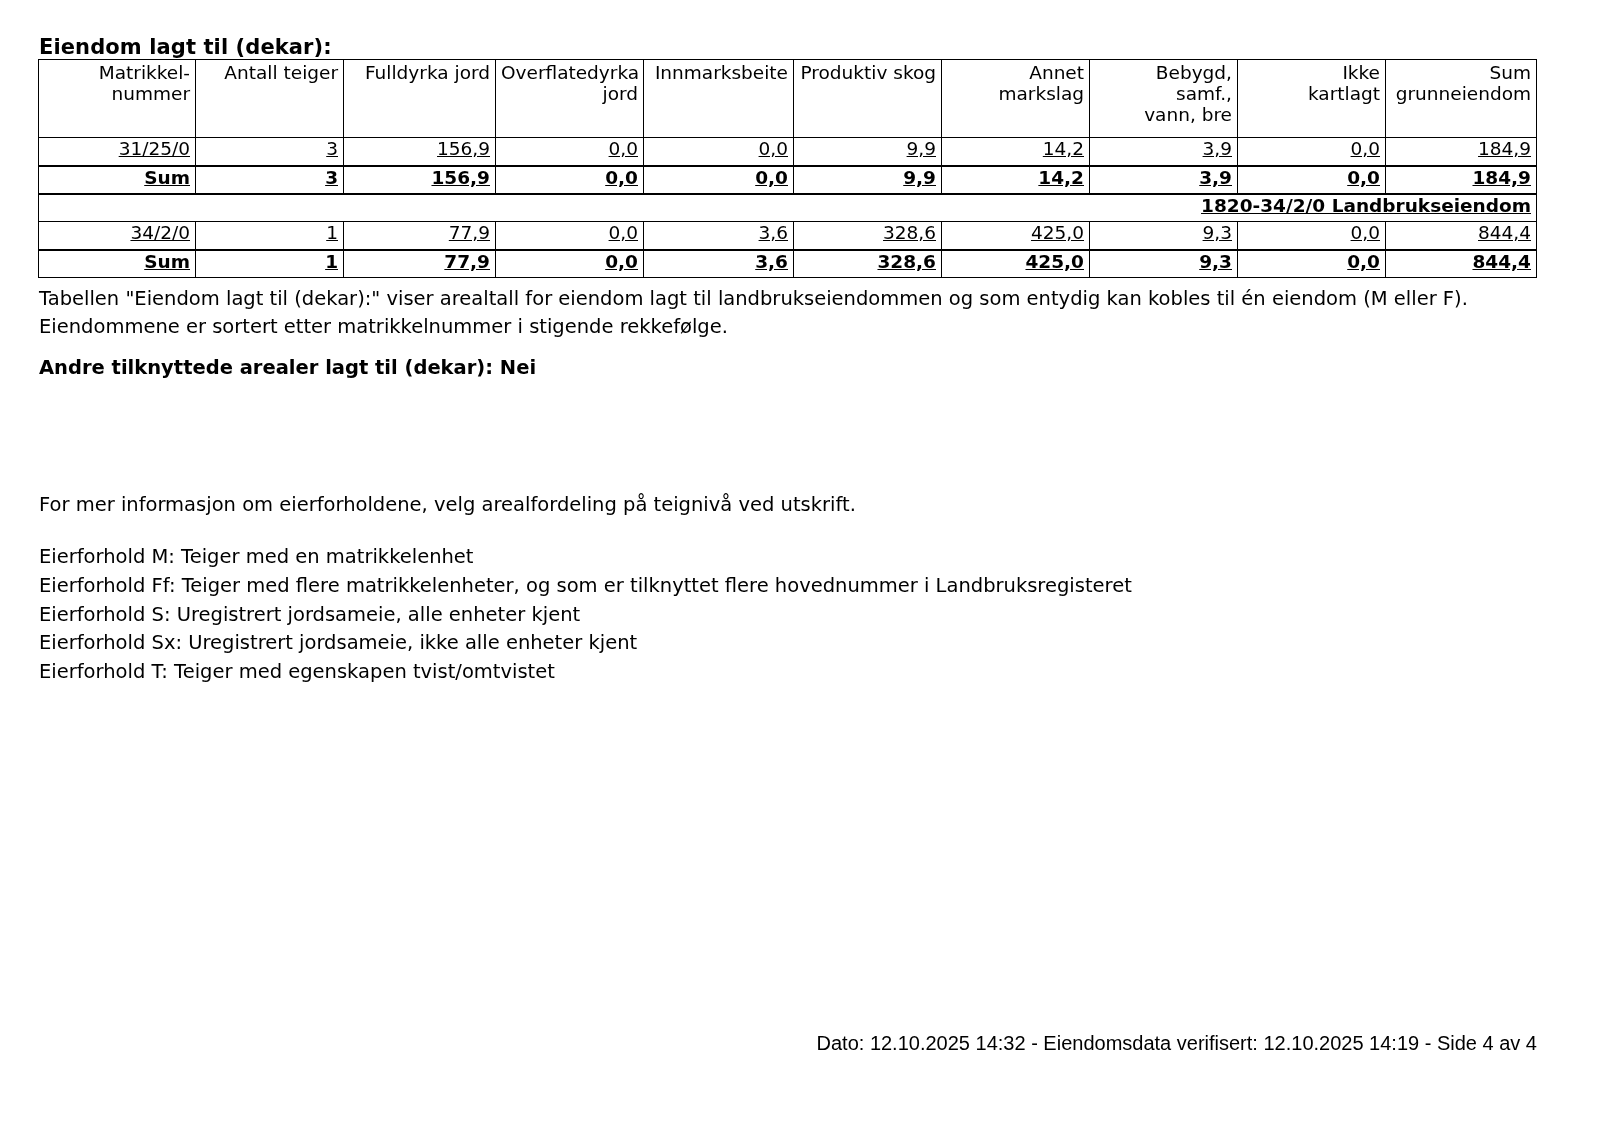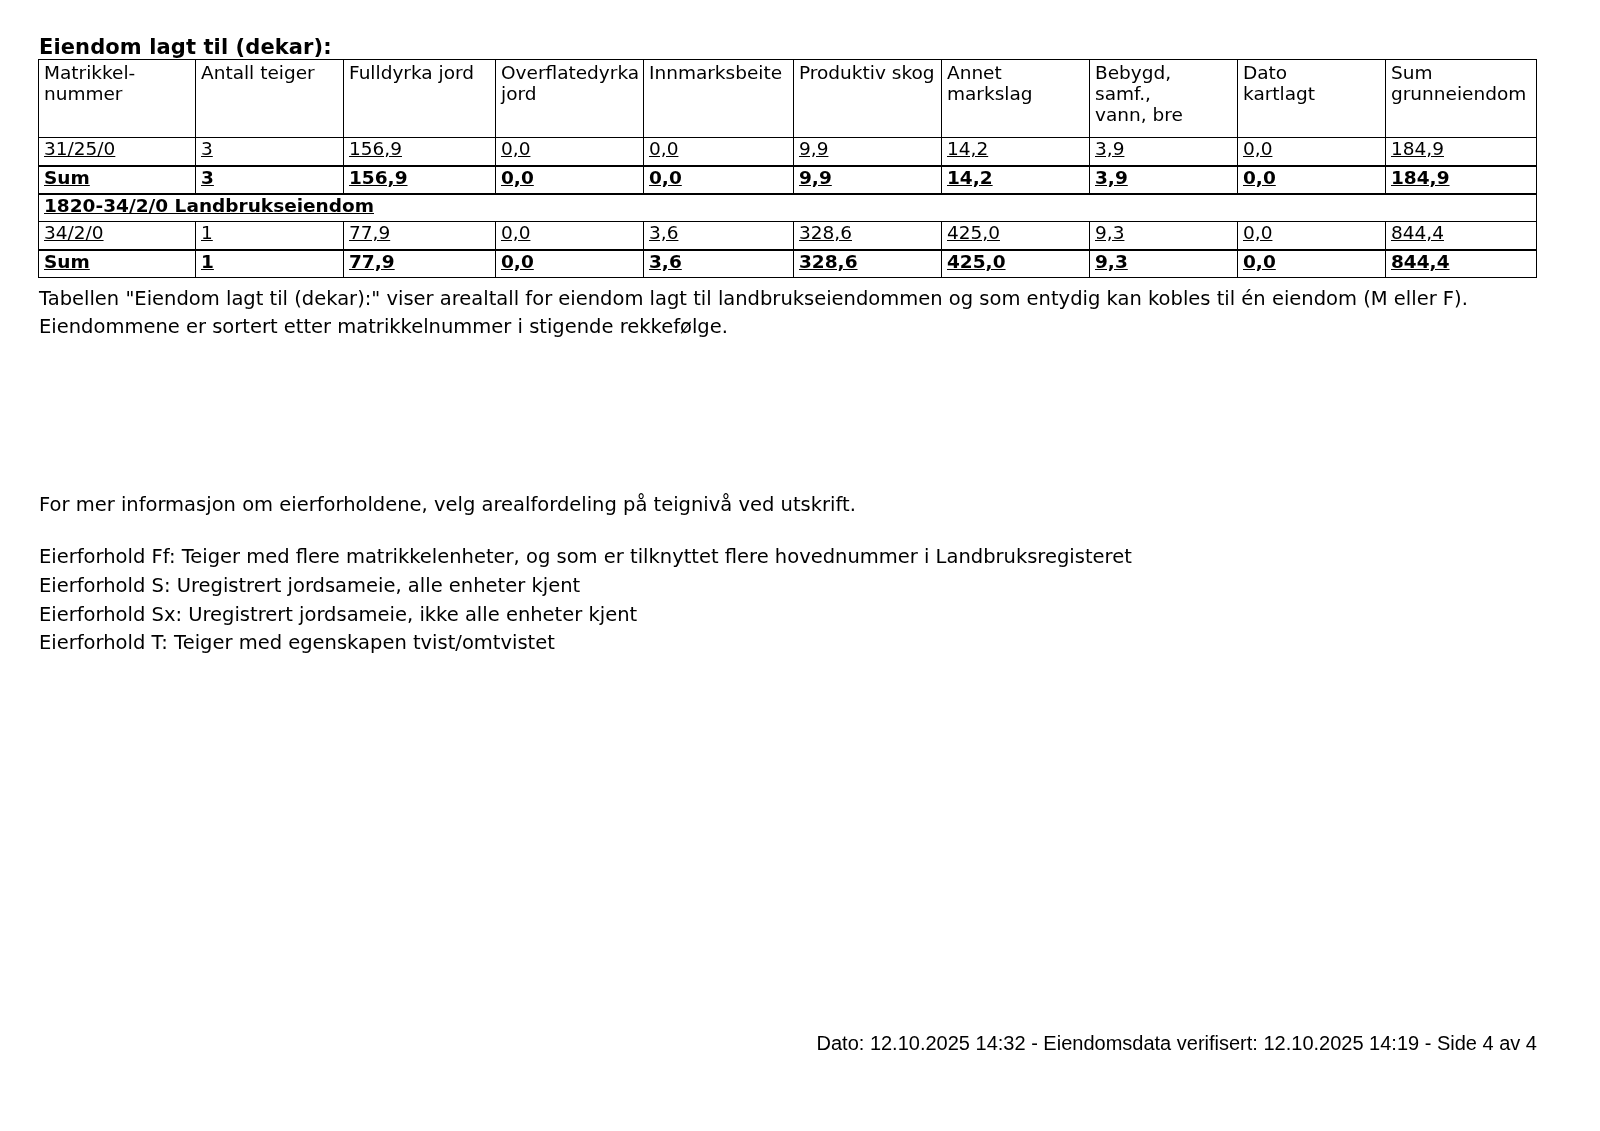--- a/index.html
+++ b/index.html
@@ -45,21 +45,21 @@
     border-collapse: collapse;
     table-layout: fixed;
     font-size: 18.5px;
     line-height: 1.18;
   }
   .area-table td, .area-table th {
     border: 1.5px solid #000000;
     padding: 2px 5px 2px 5px;
     vertical-align: top;
     font-weight: normal;
-    text-align: left;
+    text-align: right;
     box-sizing: border-box;
     overflow: hidden;
   }
 
   
   .area-table thead td {
     height: 78px;
     vertical-align: top;
     line-height: 1.14;
   }
@@ -177,21 +177,21 @@
         </td>
         <td>
           <span>Annet</span><br>
           <span>markslag</span>
         </td>
         <td>
           <span>Bebygd, samf.,</span><br>
           <span>vann, bre</span>
         </td>
         <td>
-          <span>Dato</span><br>
+          <span>Ikke</span><br>
           <span>kartlagt</span>
         </td>
         <td>
           <span>Sum</span><br>
           <span>grunneiendom</span>
         </td>
       </tr>
     </thead>
     <tbody>
 
@@ -249,24 +249,26 @@
         <td class="num">9,3</td>
         <td class="num">0,0</td>
         <td class="num">844,4</td>
       </tr>
 
     </tbody>
   </table>
 
   <div class="para p-desc">Tabellen "Eiendom lagt til (dekar):" viser arealtall for eiendom lagt til landbrukseiendommen og som entydig kan kobles til én eiendom (M eller F). Eiendommene er sortert etter matrikkelnummer i stigende rekkefølge.</div>
 
+  <div class="para p-andre bold">Andre tilknyttede arealer lagt til (dekar): Nei</div>
 
   <div class="para p-info">For mer informasjon om eierforholdene, velg arealfordeling på teignivå ved utskrift.</div>
 
   <div class="para p-list">
+    <div>Eierforhold M: Teiger med en matrikkelenhet</div>
     <div>Eierforhold Ff: Teiger med flere matrikkelenheter, og som er tilknyttet flere hovednummer i Landbruksregisteret</div>
     <div>Eierforhold S: Uregistrert jordsameie, alle enheter kjent</div>
     <div>Eierforhold Sx: Uregistrert jordsameie, ikke alle enheter kjent</div>
     <div>Eierforhold T: Teiger med egenskapen tvist/omtvistet</div>
   </div>
 
   <div class="footer">Dato: 12.10.2025 14:32 - Eiendomsdata verifisert: 12.10.2025 14:19 - Side 4 av 4</div>
 
 </div>
 

